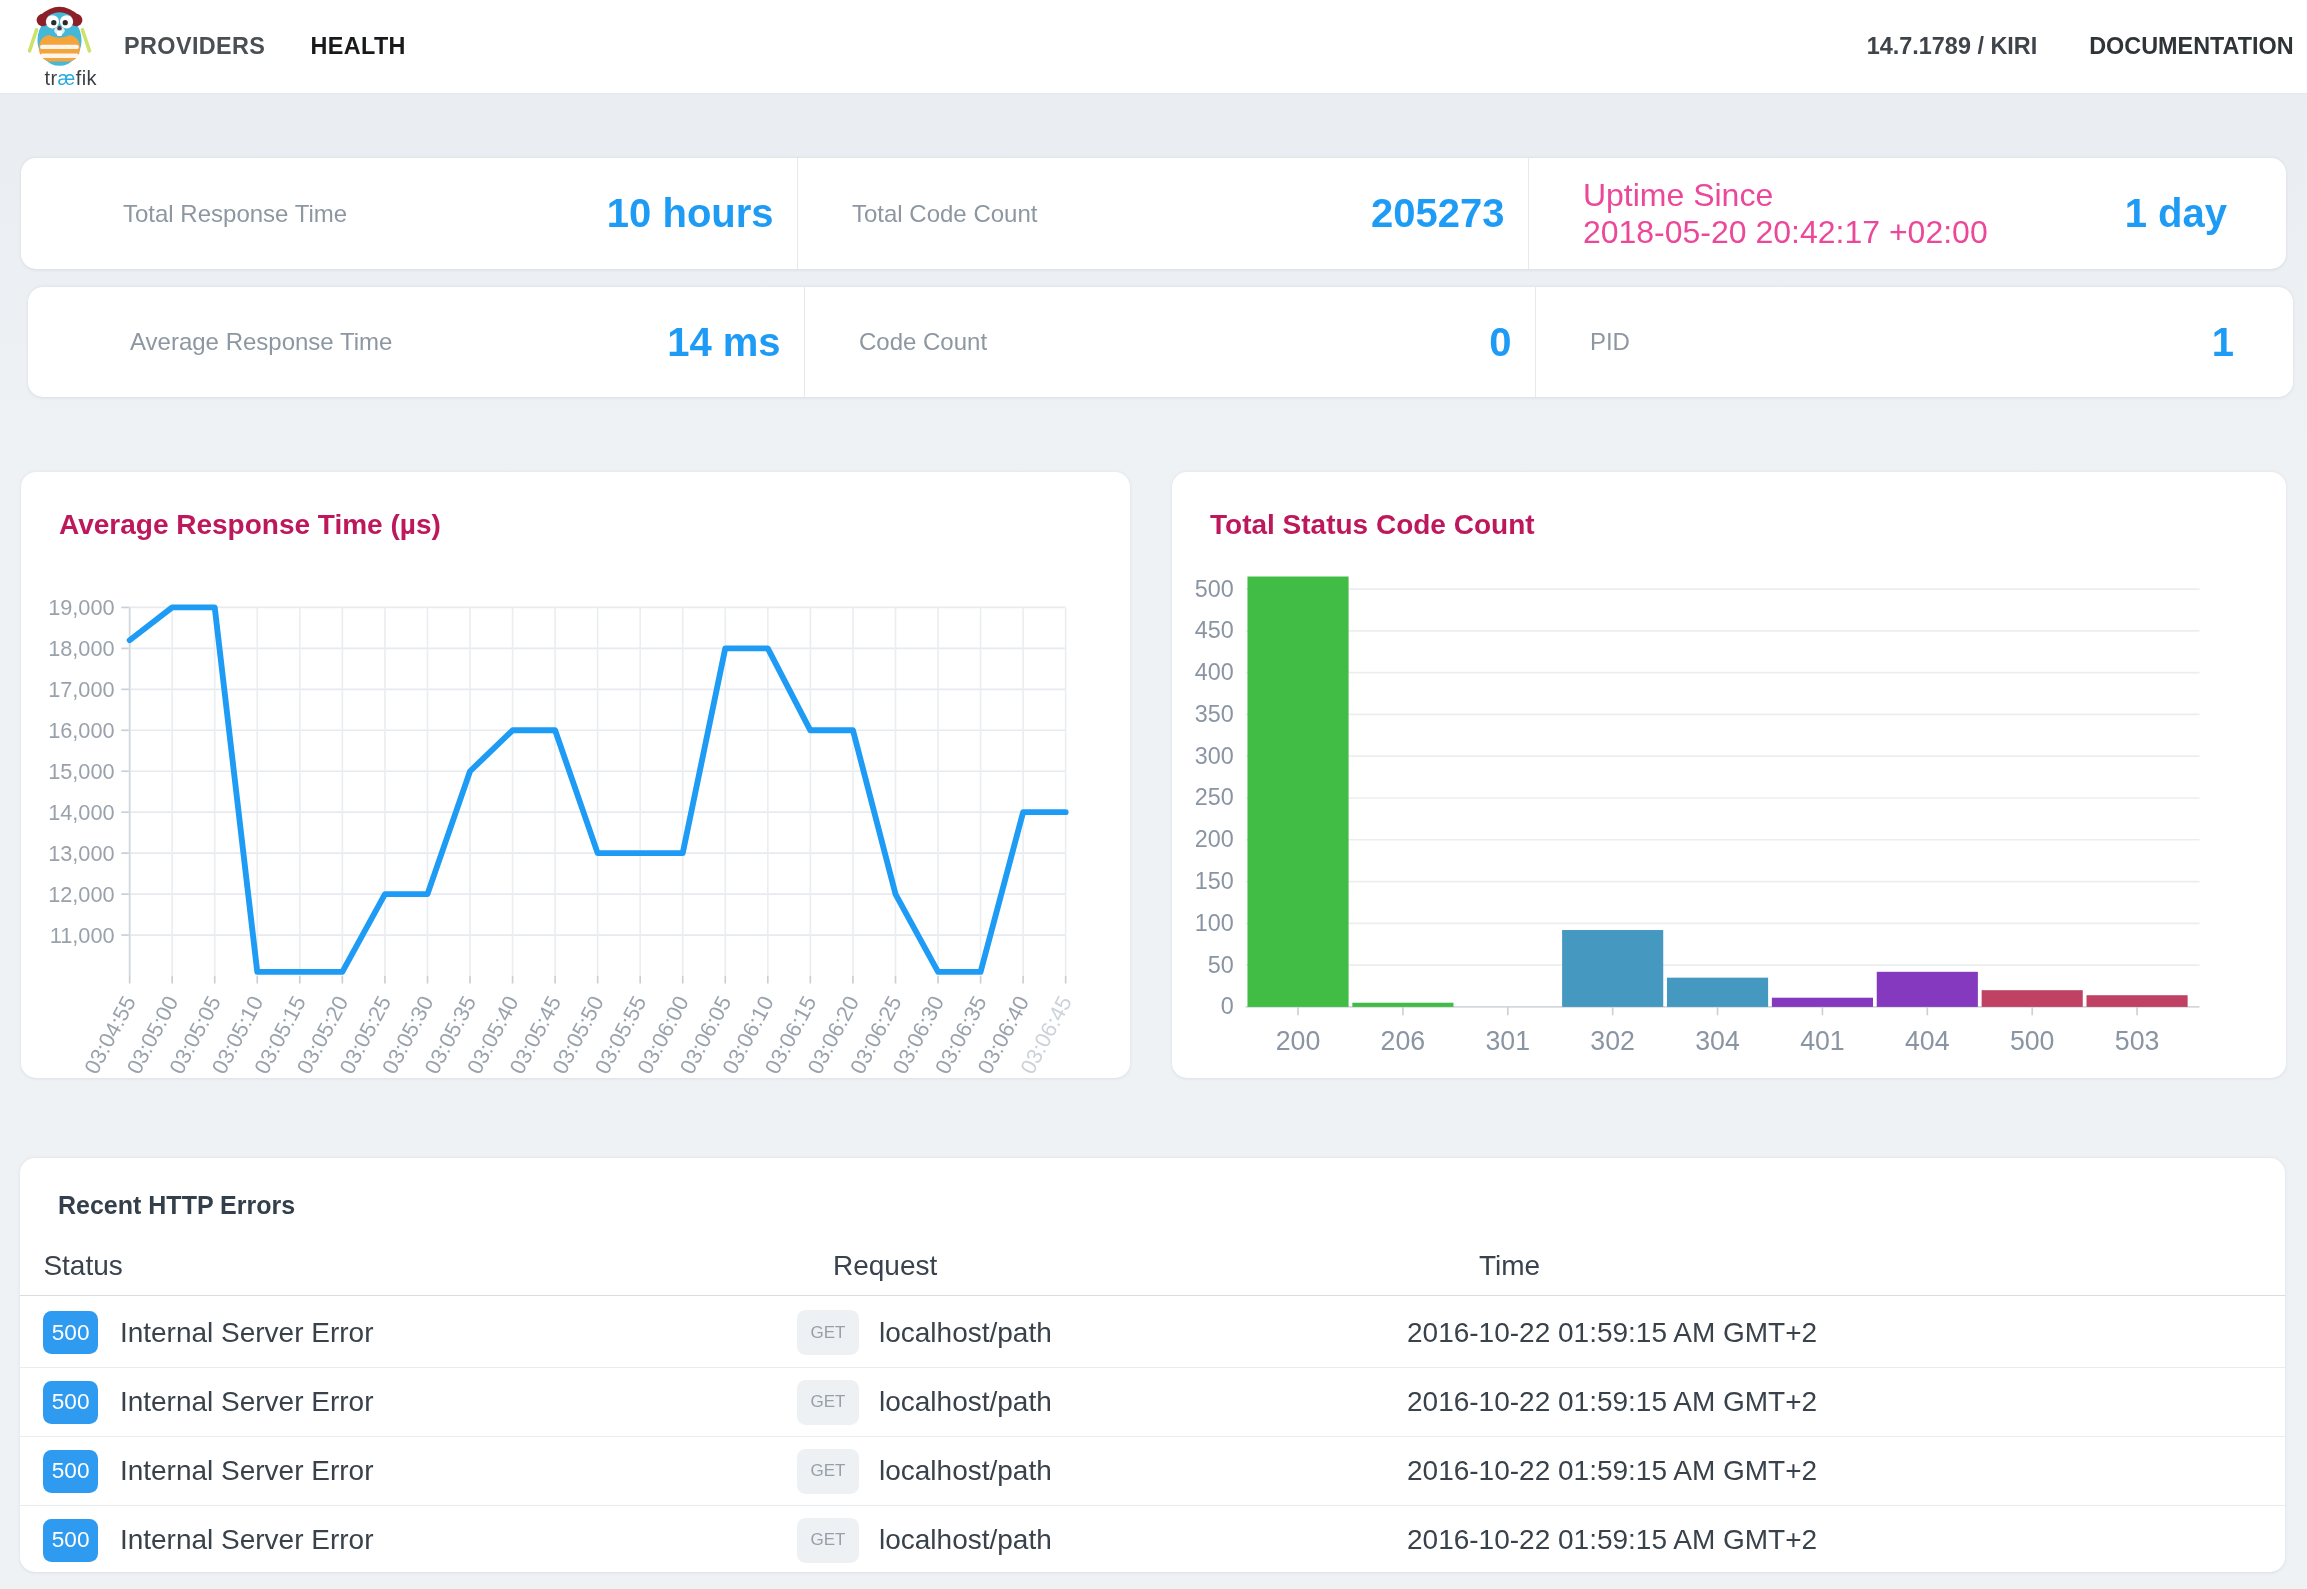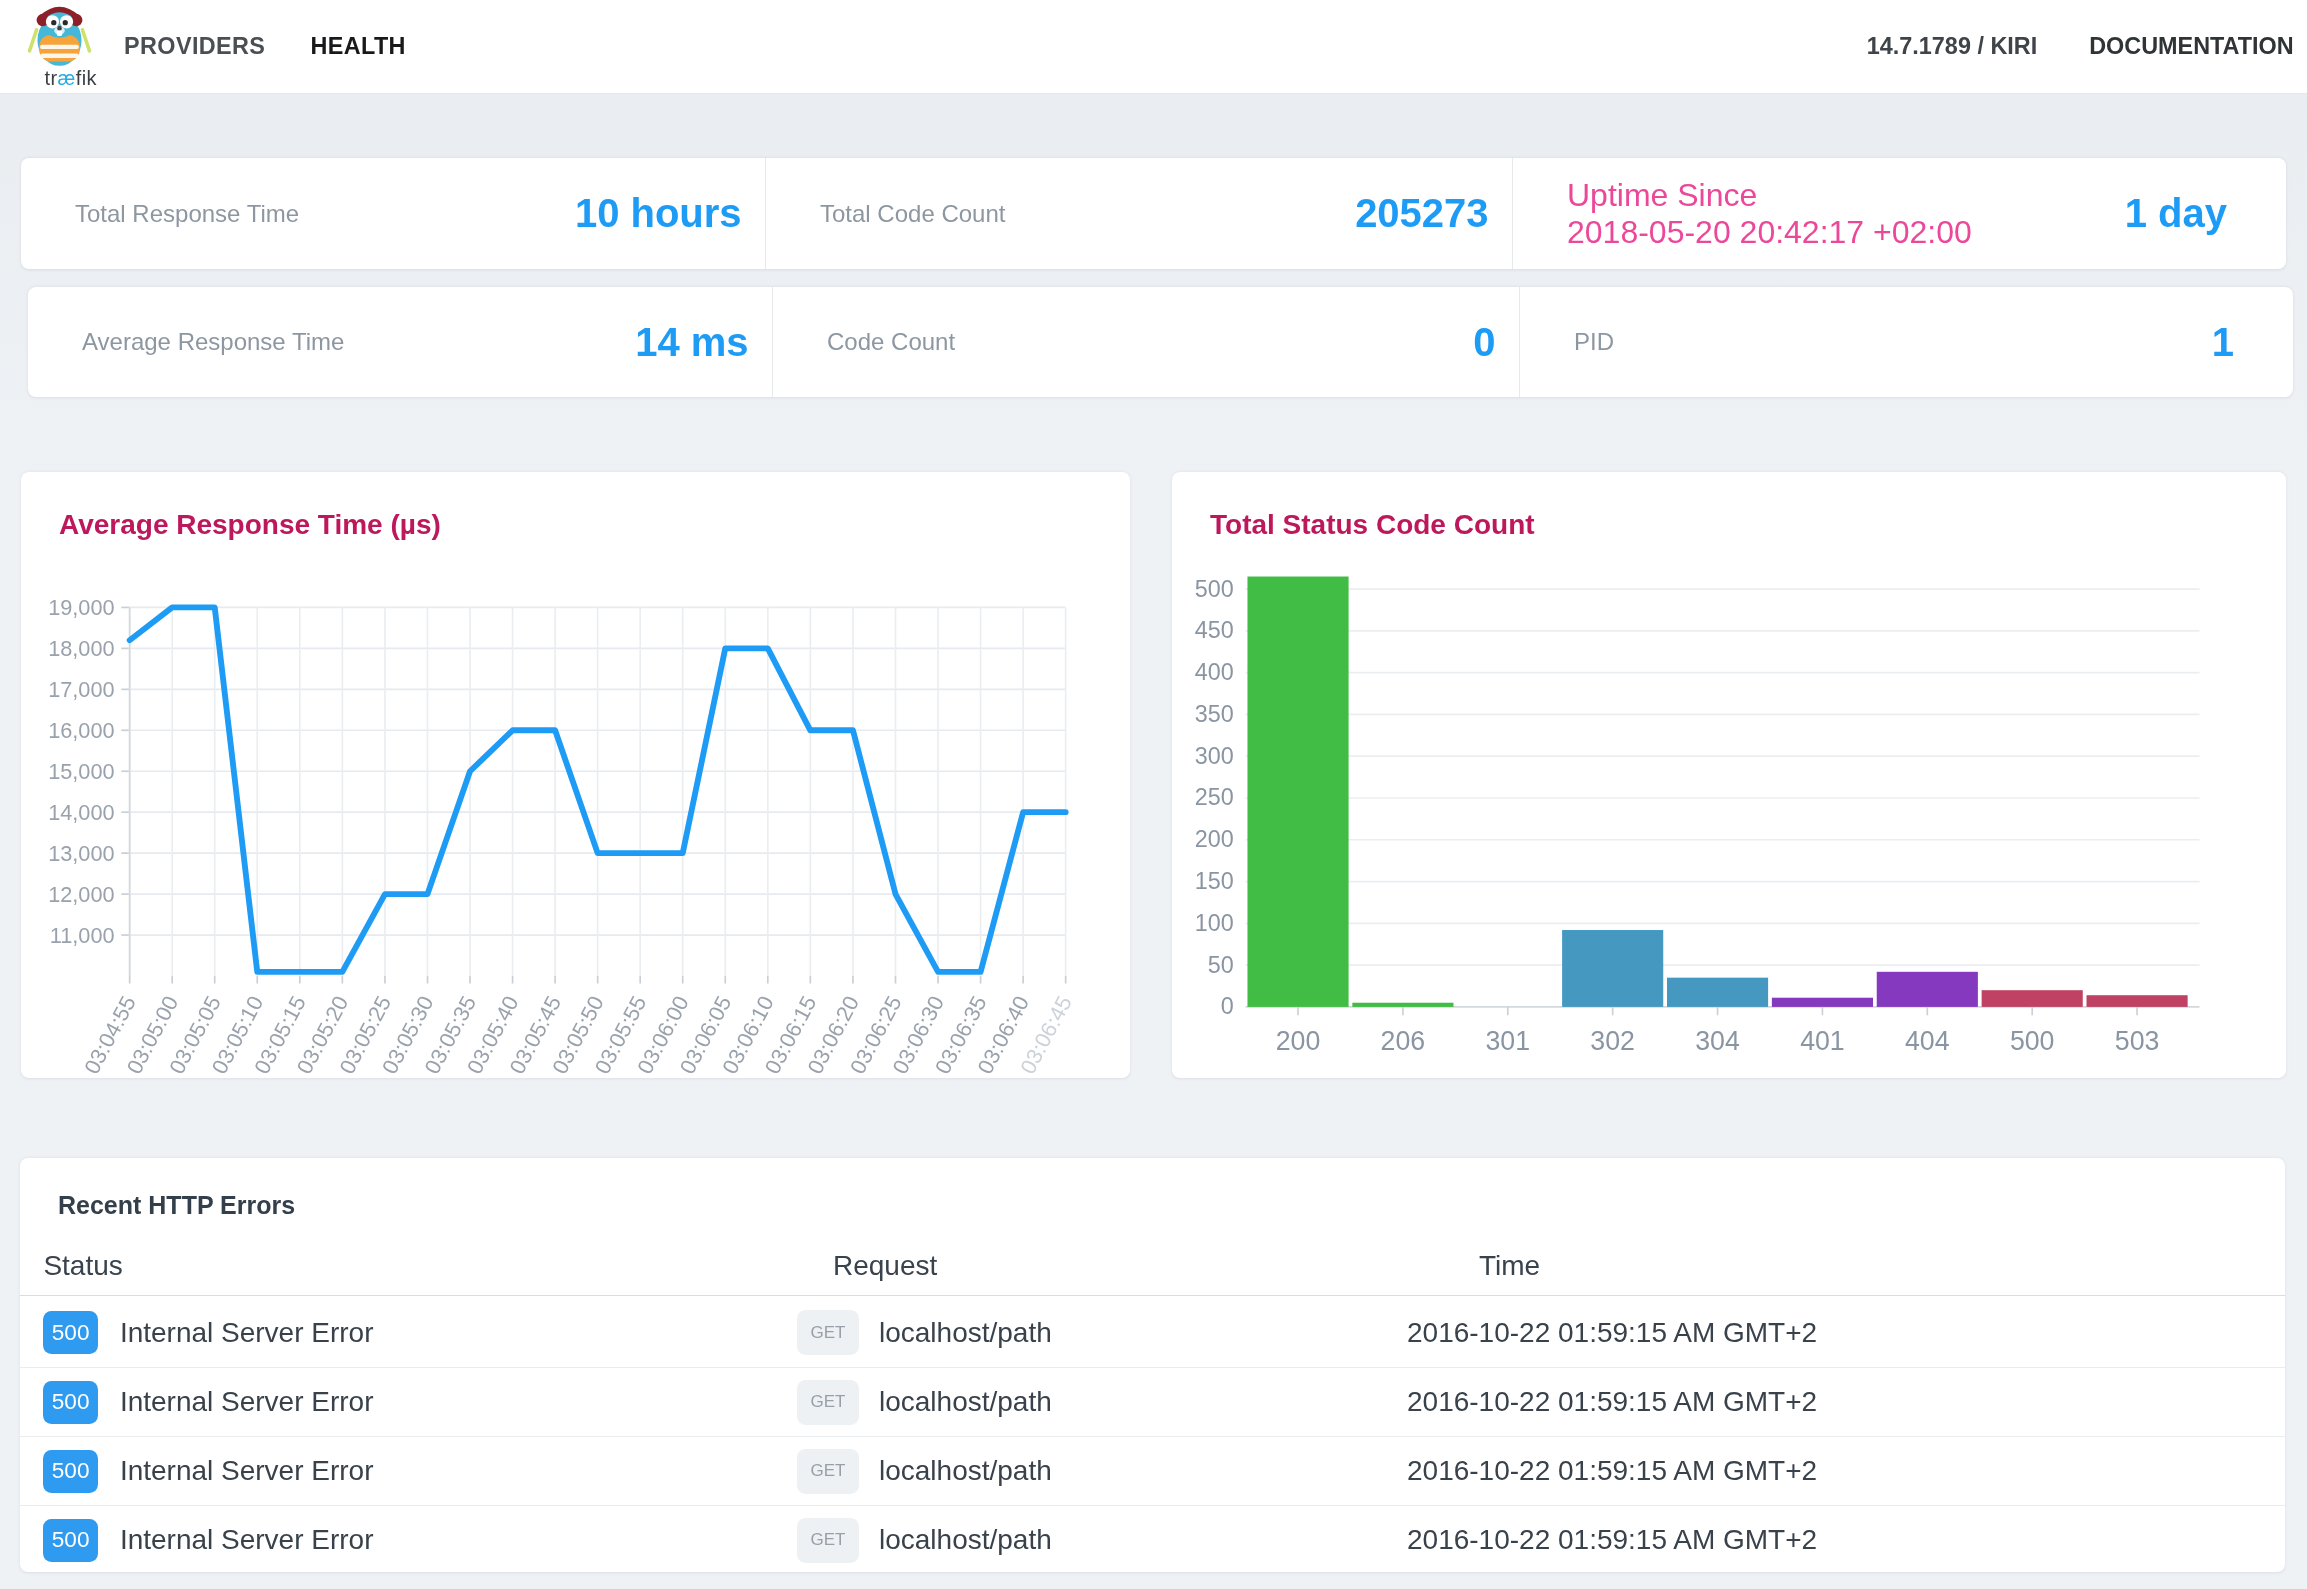--- a/index.html
+++ b/index.html
@@ -22,22 +22,23 @@
   .logo-word .ae { color:#29ABE2; }
   .nav { position:absolute; left:124px; top:0; height:92px; display:flex; align-items:center; gap:45px; }
   .nav-item { font-size:23.4px; font-weight:bold; letter-spacing:0.4px; color:#4A4F54; cursor:pointer; }
   .nav-item.active { color:#17191B; }
   .header-right { position:absolute; right:13.4px; top:0; height:92px; display:flex; align-items:center; gap:52px; }
   .version { font-size:23.4px; font-weight:bold; color:#3E4449; }
   .docs { font-size:23.4px; font-weight:bold; color:#2F3437; cursor:pointer; }
 
   
   .card {
-    position:absolute; background:#fff; border-radius:8px;
+    position:absolute; background:#fff; border-radius:15px;
     box-shadow:0 0.8px 3.3px rgba(40,50,70,0.10);
+    padding-left:48px;
   }
   .stat-card-1 { left:21px; top:158px; width:2265px; height:111px; display:flex; }
   .stat-card-2 { left:28px; top:287px; width:2265px; height:110px; display:flex; }
   .stat-cell { display:flex; align-items:center; justify-content:space-between; padding:0 23.4px 0 54px; }
   .stat-cell.c1 { width:744px; }
   .stat-cell.c2 { width:747px; border-left:1.7px solid #E5E9EC; }
   .stat-cell.c3 { width:774px; border-left:1.7px solid #E5E9EC; padding-right:59px; }
   .stat-card-1 .stat-cell, .stat-card-2 .stat-cell { border-top:none; }
   .stat-label { font-size:24px; color:#8D97A1; }
   .stat-sub { font-size:32px; color:#ec4899; line-height:37px; }

